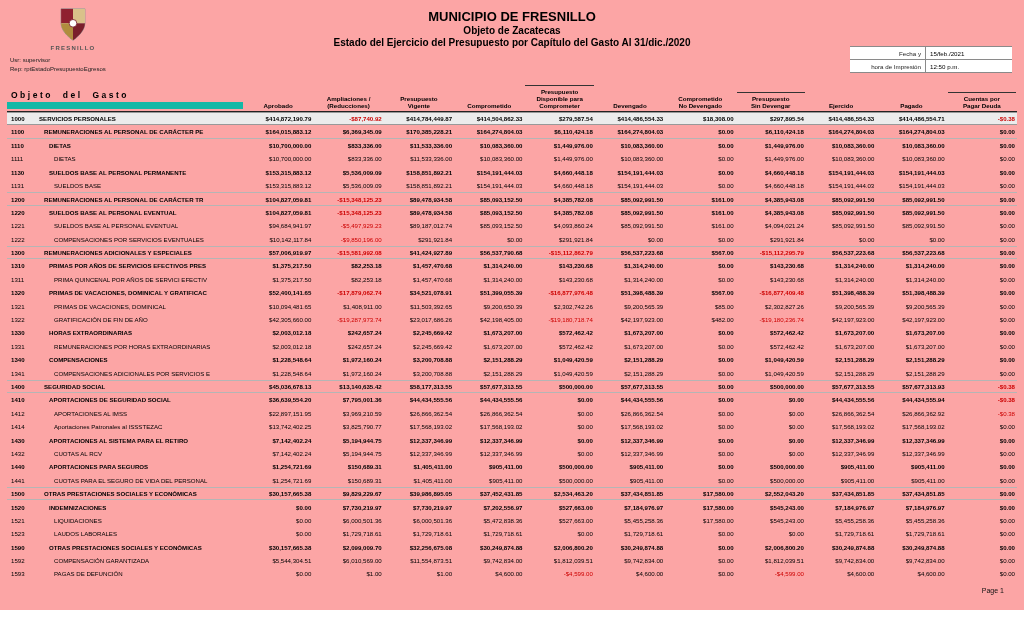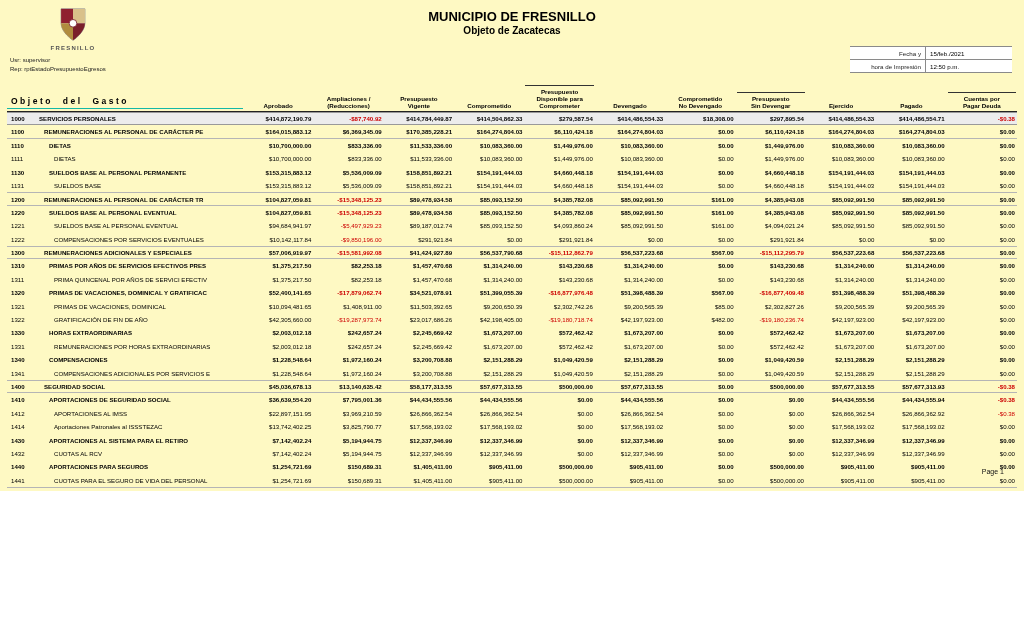--- a/index.html
+++ b/index.html
@@ -1,18 +1,18 @@
 <!DOCTYPE html>
 <html><head>
 <meta charset="utf-8">
 <style>
   * { margin:0; padding:0; box-sizing:border-box; }
   html,body { background:#fff; }
   body { font-family:"Liberation Sans", sans-serif; color:#000; }
-  .page { position:relative; width:1024px; height:491px; background:#fef9c3; overflow:hidden; }
+  .page { position:relative; width:1024px; height:610px; background:#fca5a5; overflow:hidden; }
 
   
   .titles { position:absolute; top:9px; left:0; right:0; text-align:center; }
   .title { font-size:13px; font-weight:bold; }
   .sub { font-size:10px; font-weight:bold; margin-top:1px; }
 
   .logo { position:absolute; left:38px; top:6px; width:70px; text-align:center; }
   .crest { width:34px; height:38px; display:block; margin:0 auto; }
   .logo-word { font-size:6px; font-weight:bold; color:#555; letter-spacing:1.2px; margin-top:1px; }
 
@@ -20,21 +20,21 @@
 
   .datebox { position:absolute; right:12px; top:46px; width:162px; border-top:1px solid #8a8a8a; border-bottom:1px solid #8a8a8a; font-size:6.2px; background:#fff; }
   .drow { display:flex; border-bottom:1px solid #8a8a8a; }
   .drow:last-child { border-bottom:none; }
   .dlabel { flex:0 0 76px; text-align:right; padding:2.5px 4px; border-right:1px solid #8a8a8a; color:#222; }
   .dval { flex:1; padding:2.5px 4px; }
 
   
   .table { position:absolute; left:7px; right:7px; top:80px; }
   .thead { display:grid; grid-template-columns:30px 206px repeat(11, 1fr); align-items:end; border-bottom:1.5px solid #222; padding-bottom:1px; }
-  .th.obj { grid-column:1 / 3; font-size:8.5px; font-weight:bold; letter-spacing:2.5px; word-spacing:5px; align-self:end; padding:0 0 2px 4px; border-bottom:1px solid #14b8a6; margin-bottom:1px; }
+  .th.obj { grid-column:1 / 3; font-size:8.5px; font-weight:bold; letter-spacing:2.5px; word-spacing:5px; align-self:end; padding:0 0 2px 4px; border-bottom:7px solid #14b8a6; margin-bottom:1px; }
   .th.num-h { display:flex; flex-direction:column; justify-content:flex-end; align-items:center; text-align:center; font-weight:bold; font-size:6.2px; line-height:1.15; min-height:30px; padding:0 1px 1px 1px; }
   .th.num-h span { white-space:pre-line; width:100%; }
   .th.num-h span.calc { border-top:1px solid #333; padding-top:1.5px; }
 
   .trow { display:grid; grid-template-columns:30px 206px repeat(11, 1fr); height:13.4px; align-items:center; font-size:6.1px; }
   .trow.lvl0 { background:#ececec; font-weight:bold; border-top:1px solid #999; border-bottom:1px solid #999; }
   .trow.lvl1 { font-weight:bold; border-top:1px solid #b5b5b5; border-bottom:1px solid #b5b5b5; }
   .trow.lvl0 + .trow.lvl1 { border-top:none; }
   .trow.lvl2 { font-weight:bold; }
   .td { overflow:hidden; }
@@ -63,20 +63,21 @@
   </div>
 
   <div class="meta-left">
     <div>Usr: supervisor</div>
     <div>Rep: rptEstadoPresupuestoEgresos</div>
   </div>
 
   <div class="titles">
     <div class="title">MUNICIPIO DE FRESNILLO</div>
     <div class="sub">Objeto de Zacatecas</div>
+    <div class="sub">Estado del Ejercicio del Presupuesto por Capítulo del Gasto Al 31/dic./2020</div>
   </div>
 
   <div class="datebox">
     <div class="drow">
       <span class="dlabel">Fecha y</span>
       <span class="dval">15/feb./2021</span>
     </div>
     <div class="drow">
       <span class="dlabel">hora de Impresión</span>
       <span class="dval">12:50 p.m.</span>

